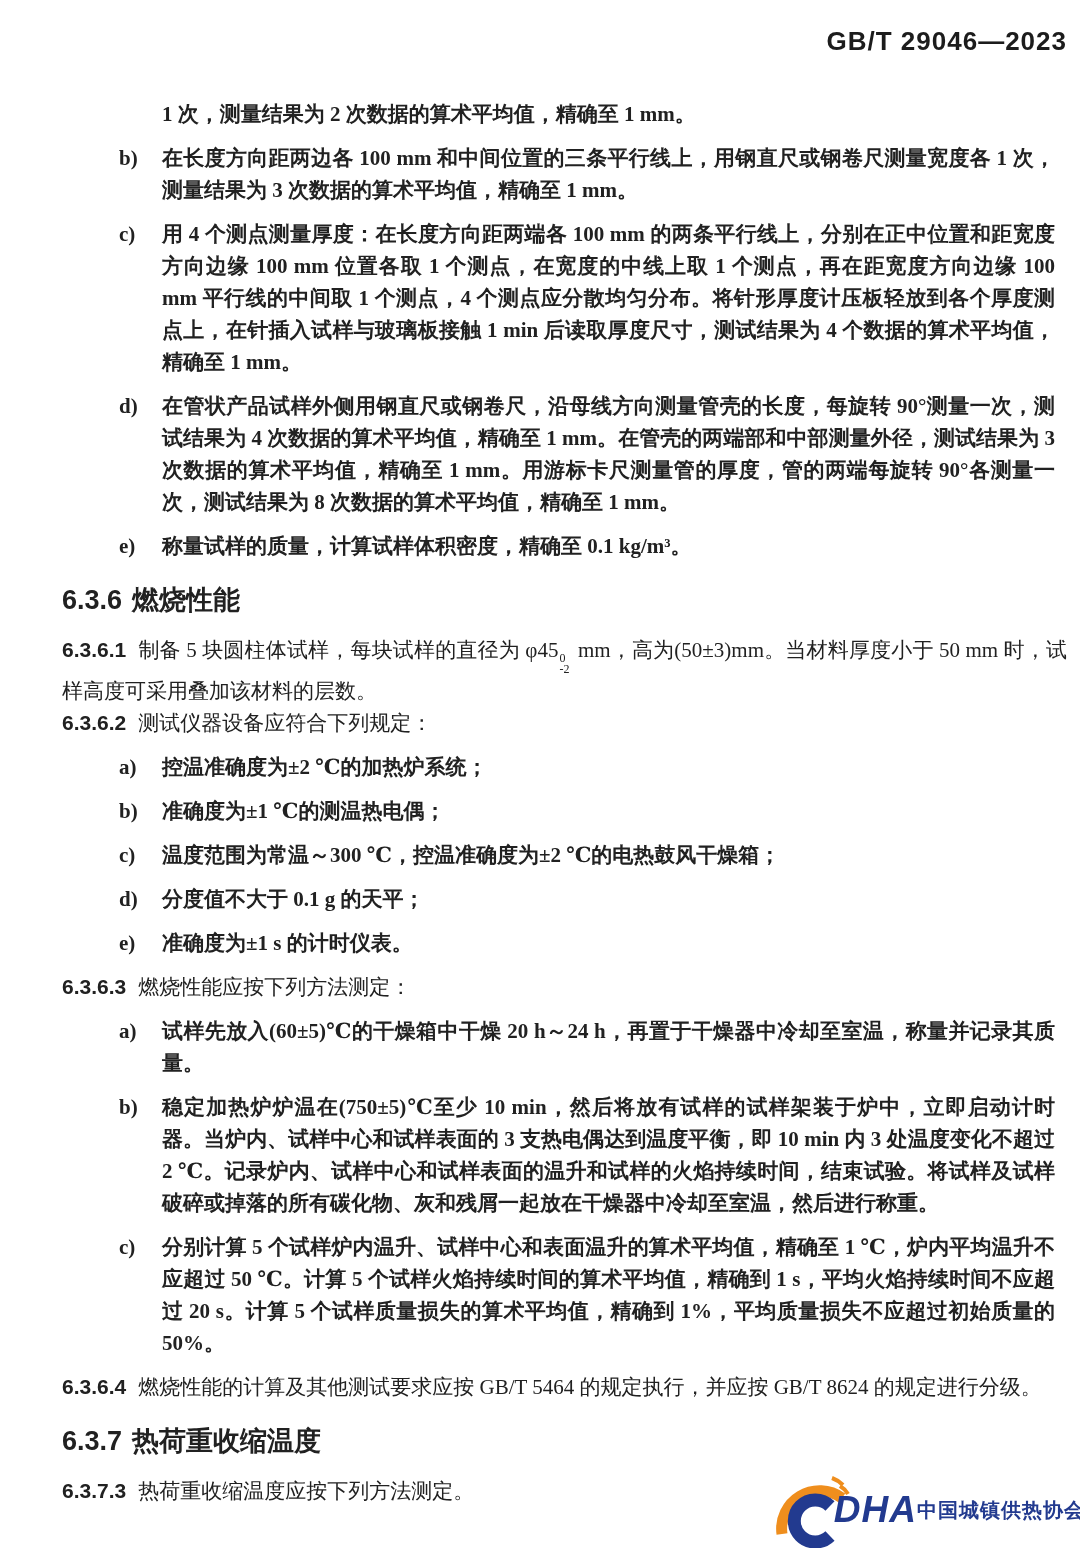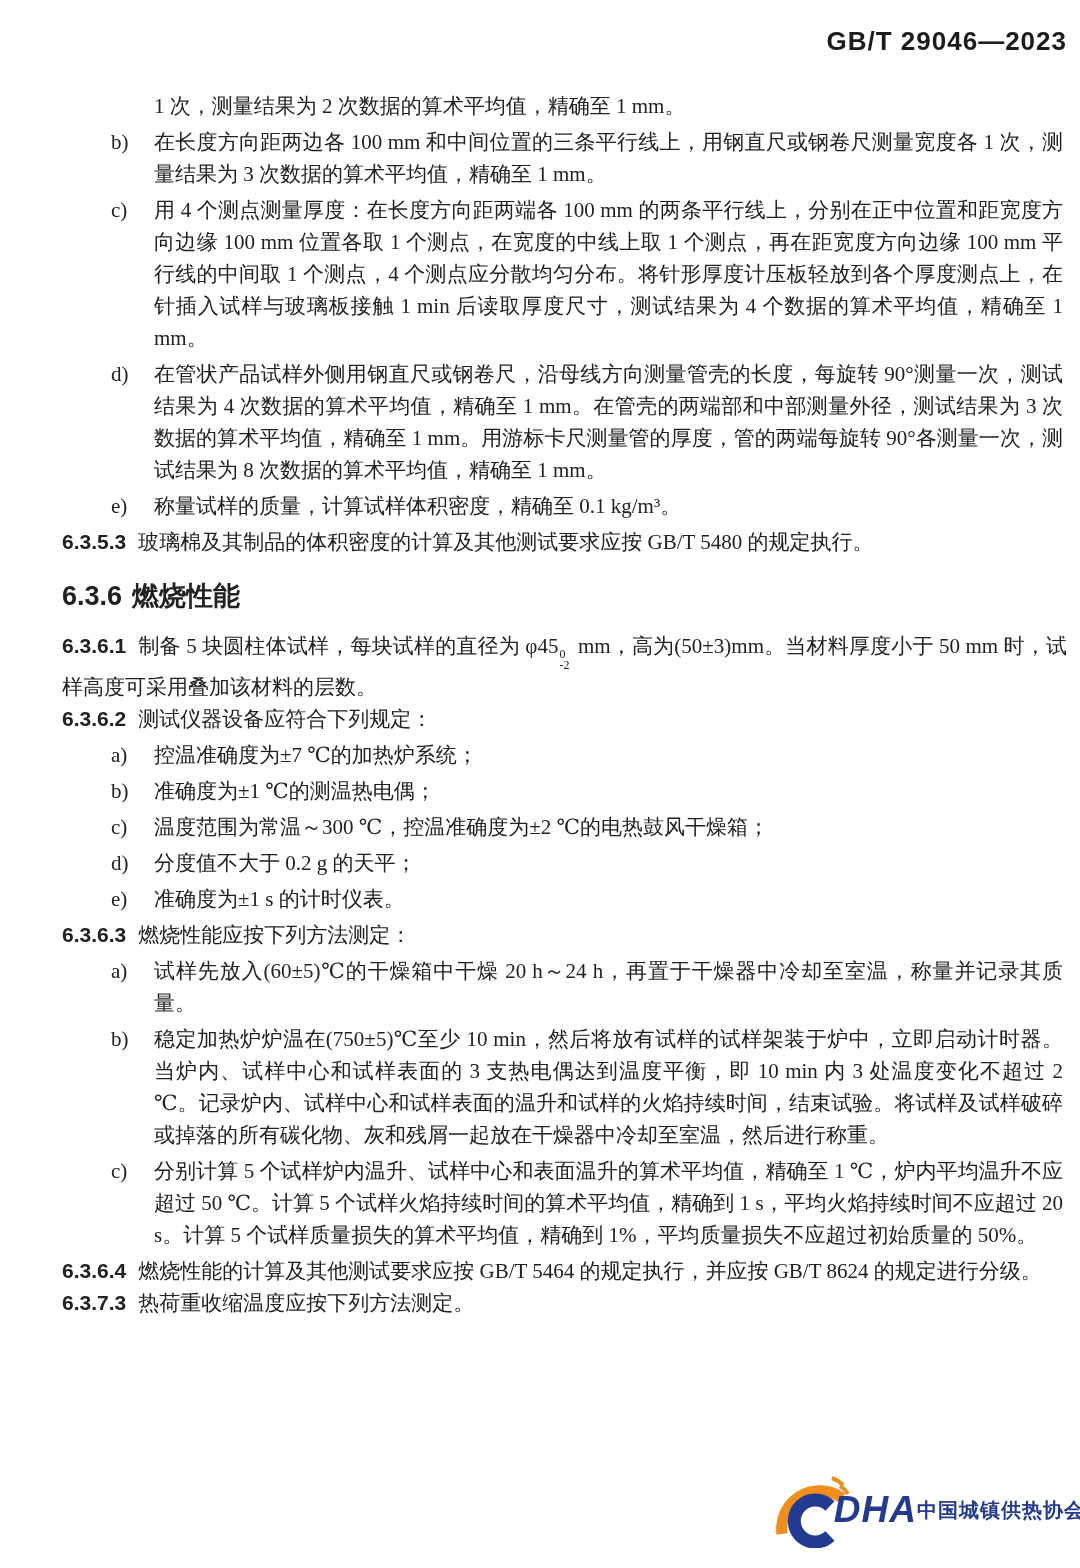--- a/index.html
+++ b/index.html
@@ -29,21 +29,21 @@
   .cnum{
     font-family:"Liberation Sans","DejaVu Sans",sans-serif;
     font-weight:bold;margin-right:12px;white-space:nowrap;
   }
   .heading{
     margin:22px 0 18px 0;
     font-family:"Liberation Sans","DejaVu Sans",sans-serif;
     font-weight:bold;font-size:27px;
   }
   .heading .cnum{margin-right:10px;}
-  .li{display:flex;margin:4px;}
+  .li{display:flex;margin:12px;font-weight:bold;}
   .li-label{width:43px;margin-left:45px;flex:none;}
   .li-body{flex:1;text-align:justify;}
   .tol{
     display:inline-flex;flex-direction:column;align-items:flex-start;
     font-size:12px;line-height:11px;vertical-align:-5px;margin:0 3px 0 1px;
   }
   .footer{
     position:absolute;top:1472px;right:26px;
     display:flex;align-items:center;justify-content:space-between;
   }
@@ -84,46 +84,45 @@
     </div>
     <div class="li">
       <span class="li-label">d)</span>
       <span class="li-body">在管状产品试样外侧用钢直尺或钢卷尺，沿母线方向测量管壳的长度，每旋转 90°测量一次，测试结果为 4 次数据的算术平均值，精确至 1 mm。在管壳的两端部和中部测量外径，测试结果为 3 次数据的算术平均值，精确至 1 mm。用游标卡尺测量管的厚度，管的两端每旋转 90°各测量一次，测试结果为 8 次数据的算术平均值，精确至 1 mm。</span>
     </div>
     <div class="li">
       <span class="li-label">e)</span>
       <span class="li-body">称量试样的质量，计算试样体积密度，精确至 0.1 kg/m³。</span>
     </div>
 
-    <p class="clause"><span class="cnum">6.3.5.3</span><span>玻璃棉及其制品的体积密度的计算及其他测试要求应按 GB/T 5480 的规定执行。</span></p>
 
     <div class="heading"><span class="cnum">6.3.6</span><span>燃烧性能</span></div>
 
     <p class="clause"><span class="cnum">6.3.6.1</span><span>制备 5 块圆柱体试样，每块试样的直径为 φ45</span><span class="tol">
           <span>0</span>
           <span>-2</span>
         </span><span> mm，高为(50±3)mm。当材料厚度小于 50 mm 时，试样高度可采用叠加该材料的层数。</span></p>
 
     <p class="clause"><span class="cnum">6.3.6.2</span><span>测试仪器设备应符合下列规定：</span></p>
 
     <div class="li">
       <span class="li-label">a)</span>
-      <span class="li-body">控温准确度为±7 ℃的加热炉系统；</span>
+      <span class="li-body">控温准确度为±2 ℃的加热炉系统；</span>
     </div>
     <div class="li">
       <span class="li-label">b)</span>
       <span class="li-body">准确度为±1 ℃的测温热电偶；</span>
     </div>
     <div class="li">
       <span class="li-label">c)</span>
       <span class="li-body">温度范围为常温～300 ℃，控温准确度为±2 ℃的电热鼓风干燥箱；</span>
     </div>
     <div class="li">
       <span class="li-label">d)</span>
-      <span class="li-body">分度值不大于 0.2 g 的天平；</span>
+      <span class="li-body">分度值不大于 0.1 g 的天平；</span>
     </div>
     <div class="li">
       <span class="li-label">e)</span>
       <span class="li-body">准确度为±1 s 的计时仪表。</span>
     </div>
 
     <p class="clause"><span class="cnum">6.3.6.3</span><span>燃烧性能应按下列方法测定：</span></p>
 
     <div class="li">
       <span class="li-label">a)</span>
@@ -133,20 +132,21 @@
       <span class="li-label">b)</span>
       <span class="li-body">稳定加热炉炉温在(750±5)℃至少 10 min，然后将放有试样的试样架装于炉中，立即启动计时器。当炉内、试样中心和试样表面的 3 支热电偶达到温度平衡，即 10 min 内 3 处温度变化不超过 2 ℃。记录炉内、试样中心和试样表面的温升和试样的火焰持续时间，结束试验。将试样及试样破碎或掉落的所有碳化物、灰和残屑一起放在干燥器中冷却至室温，然后进行称重。</span>
     </div>
     <div class="li">
       <span class="li-label">c)</span>
       <span class="li-body">分别计算 5 个试样炉内温升、试样中心和表面温升的算术平均值，精确至 1 ℃，炉内平均温升不应超过 50 ℃。计算 5 个试样火焰持续时间的算术平均值，精确到 1 s，平均火焰持续时间不应超过 20 s。计算 5 个试样质量损失的算术平均值，精确到 1%，平均质量损失不应超过初始质量的 50%。</span>
     </div>
 
     <p class="clause"><span class="cnum">6.3.6.4</span><span>燃烧性能的计算及其他测试要求应按 GB/T 5464 的规定执行，并应按 GB/T 8624 的规定进行分级。</span></p>
 
+    <div class="heading"><span class="cnum">6.3.7</span><span>热荷重收缩温度</span></div>
 
     <p class="clause"><span class="cnum">6.3.7.3</span><span>热荷重收缩温度应按下列方法测定。</span></p>
 
   </div>
 
   <div class="footer">
     <svg width="76" height="76" viewBox="0 0 76 76" aria-hidden="true">
       <path d="M 8 62 A 38 38 0 0 1 68 26" fill="none" stroke="#ef8e1d" stroke-width="11"></path>
       <path d="M 66 14 A 22 22 0 0 1 74 22" fill="none" stroke="#ef8e1d" stroke-width="4"></path>
       <path d="M 58 6 A 30 30 0 0 1 69 13" fill="none" stroke="#ef8e1d" stroke-width="4"></path>

